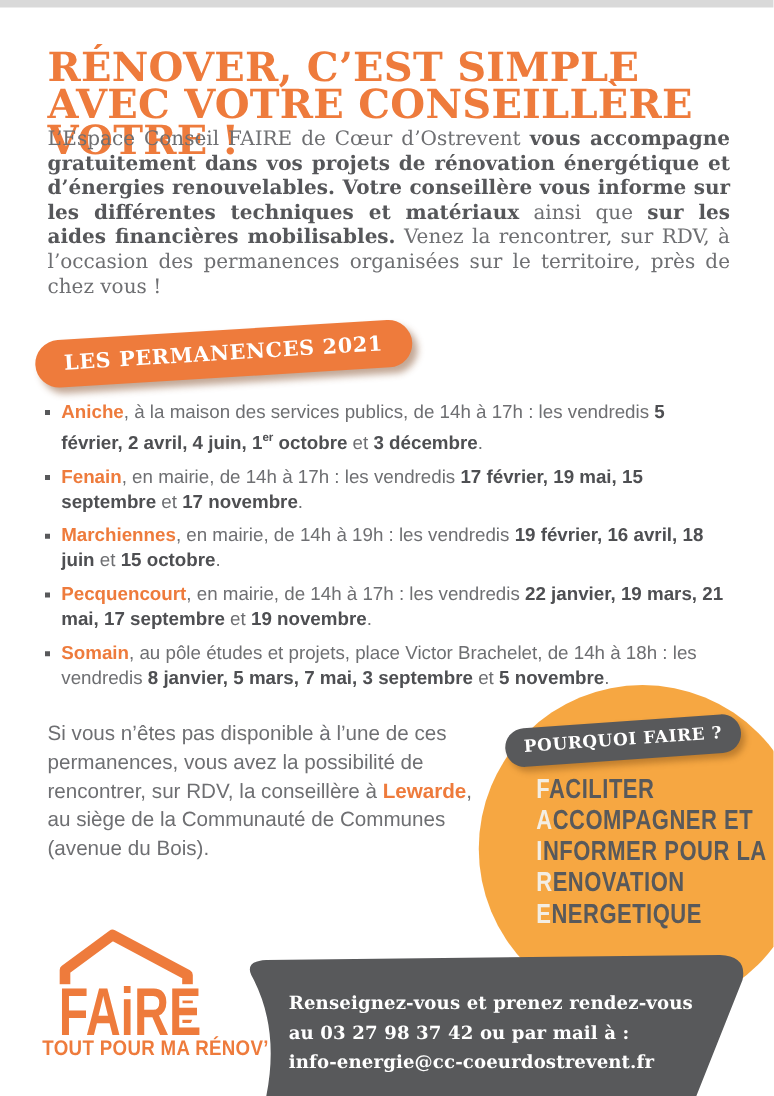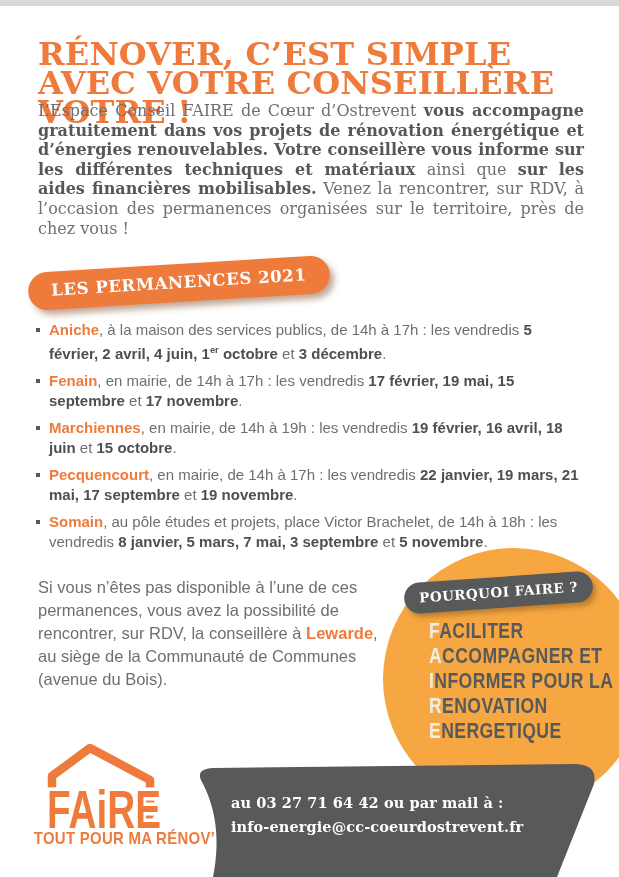--- a/index.html
+++ b/index.html
@@ -100,16 +100,17 @@
   <svg class="abs logo-svg" width="120" height="95" viewBox="0 0 120 95">
     <path d="M 8 50 V 36 L 46 8 L 106 40 V 72 Q 106 79 98 78" fill="none" stroke="var(--orange)" stroke-width="8.5" stroke-linejoin="round" stroke-linecap="round"></path>
     <text x="60" y="88" text-anchor="middle" font-family="Liberation Sans, sans-serif" font-size="54" font-weight="bold" textLength="114" lengthAdjust="spacingAndGlyphs" style="paint-order:stroke" stroke="#ffffff" stroke-width="7" fill="var(--orange)">FAiRE</text>
   </svg>
   <div class="abs tagline">TOUT POUR MA RÉNOV’</div>
 
   <svg class="abs banner-svg" width="619" height="117" viewBox="0 0 619 117">
     <path d="M 213 117 Q 224 62 201 20 Q 196 9 213 8 L 576 4 Q 598 5 594 24 L 557 117 Z" fill="var(--dark-gray)"></path>
   </svg>
   <div class="abs banner-text">
-      <div>au 03 27 71 64 42 ou par mail à :</div>
+      <div>Renseignez-vous et prenez rendez-vous</div>
+      <div>au 03 27 98 37 42 ou par mail à :</div>
       <div>info-energie@cc-coeurdostrevent.fr</div>
     </div>
 </div>
 
 </body></html>

